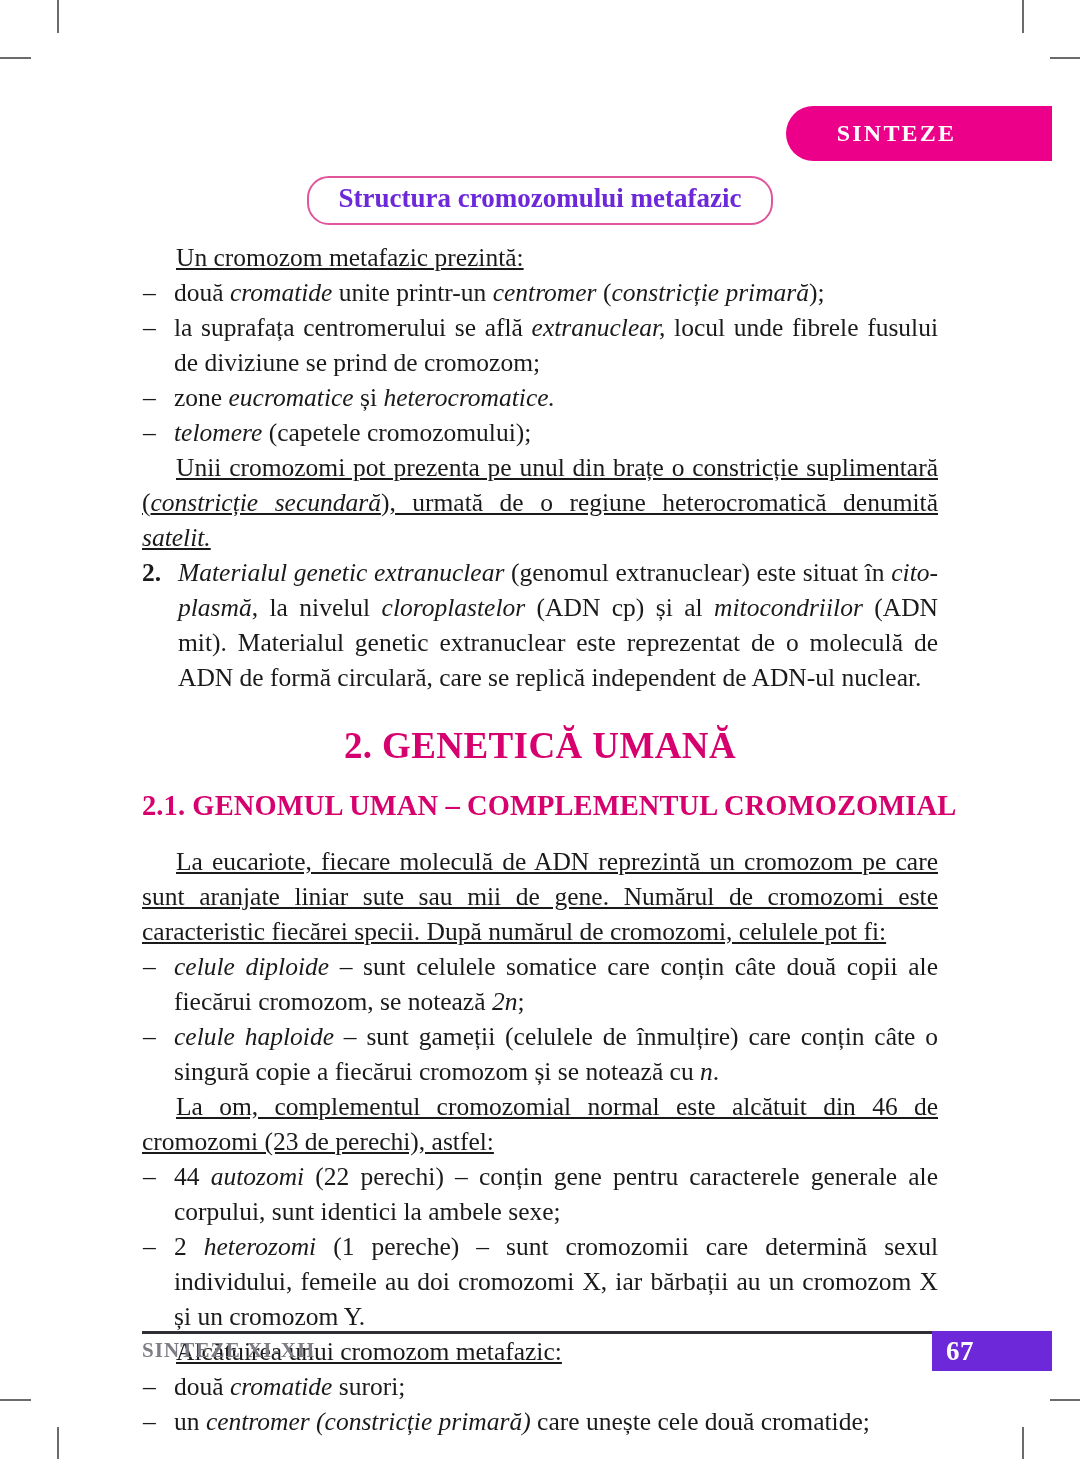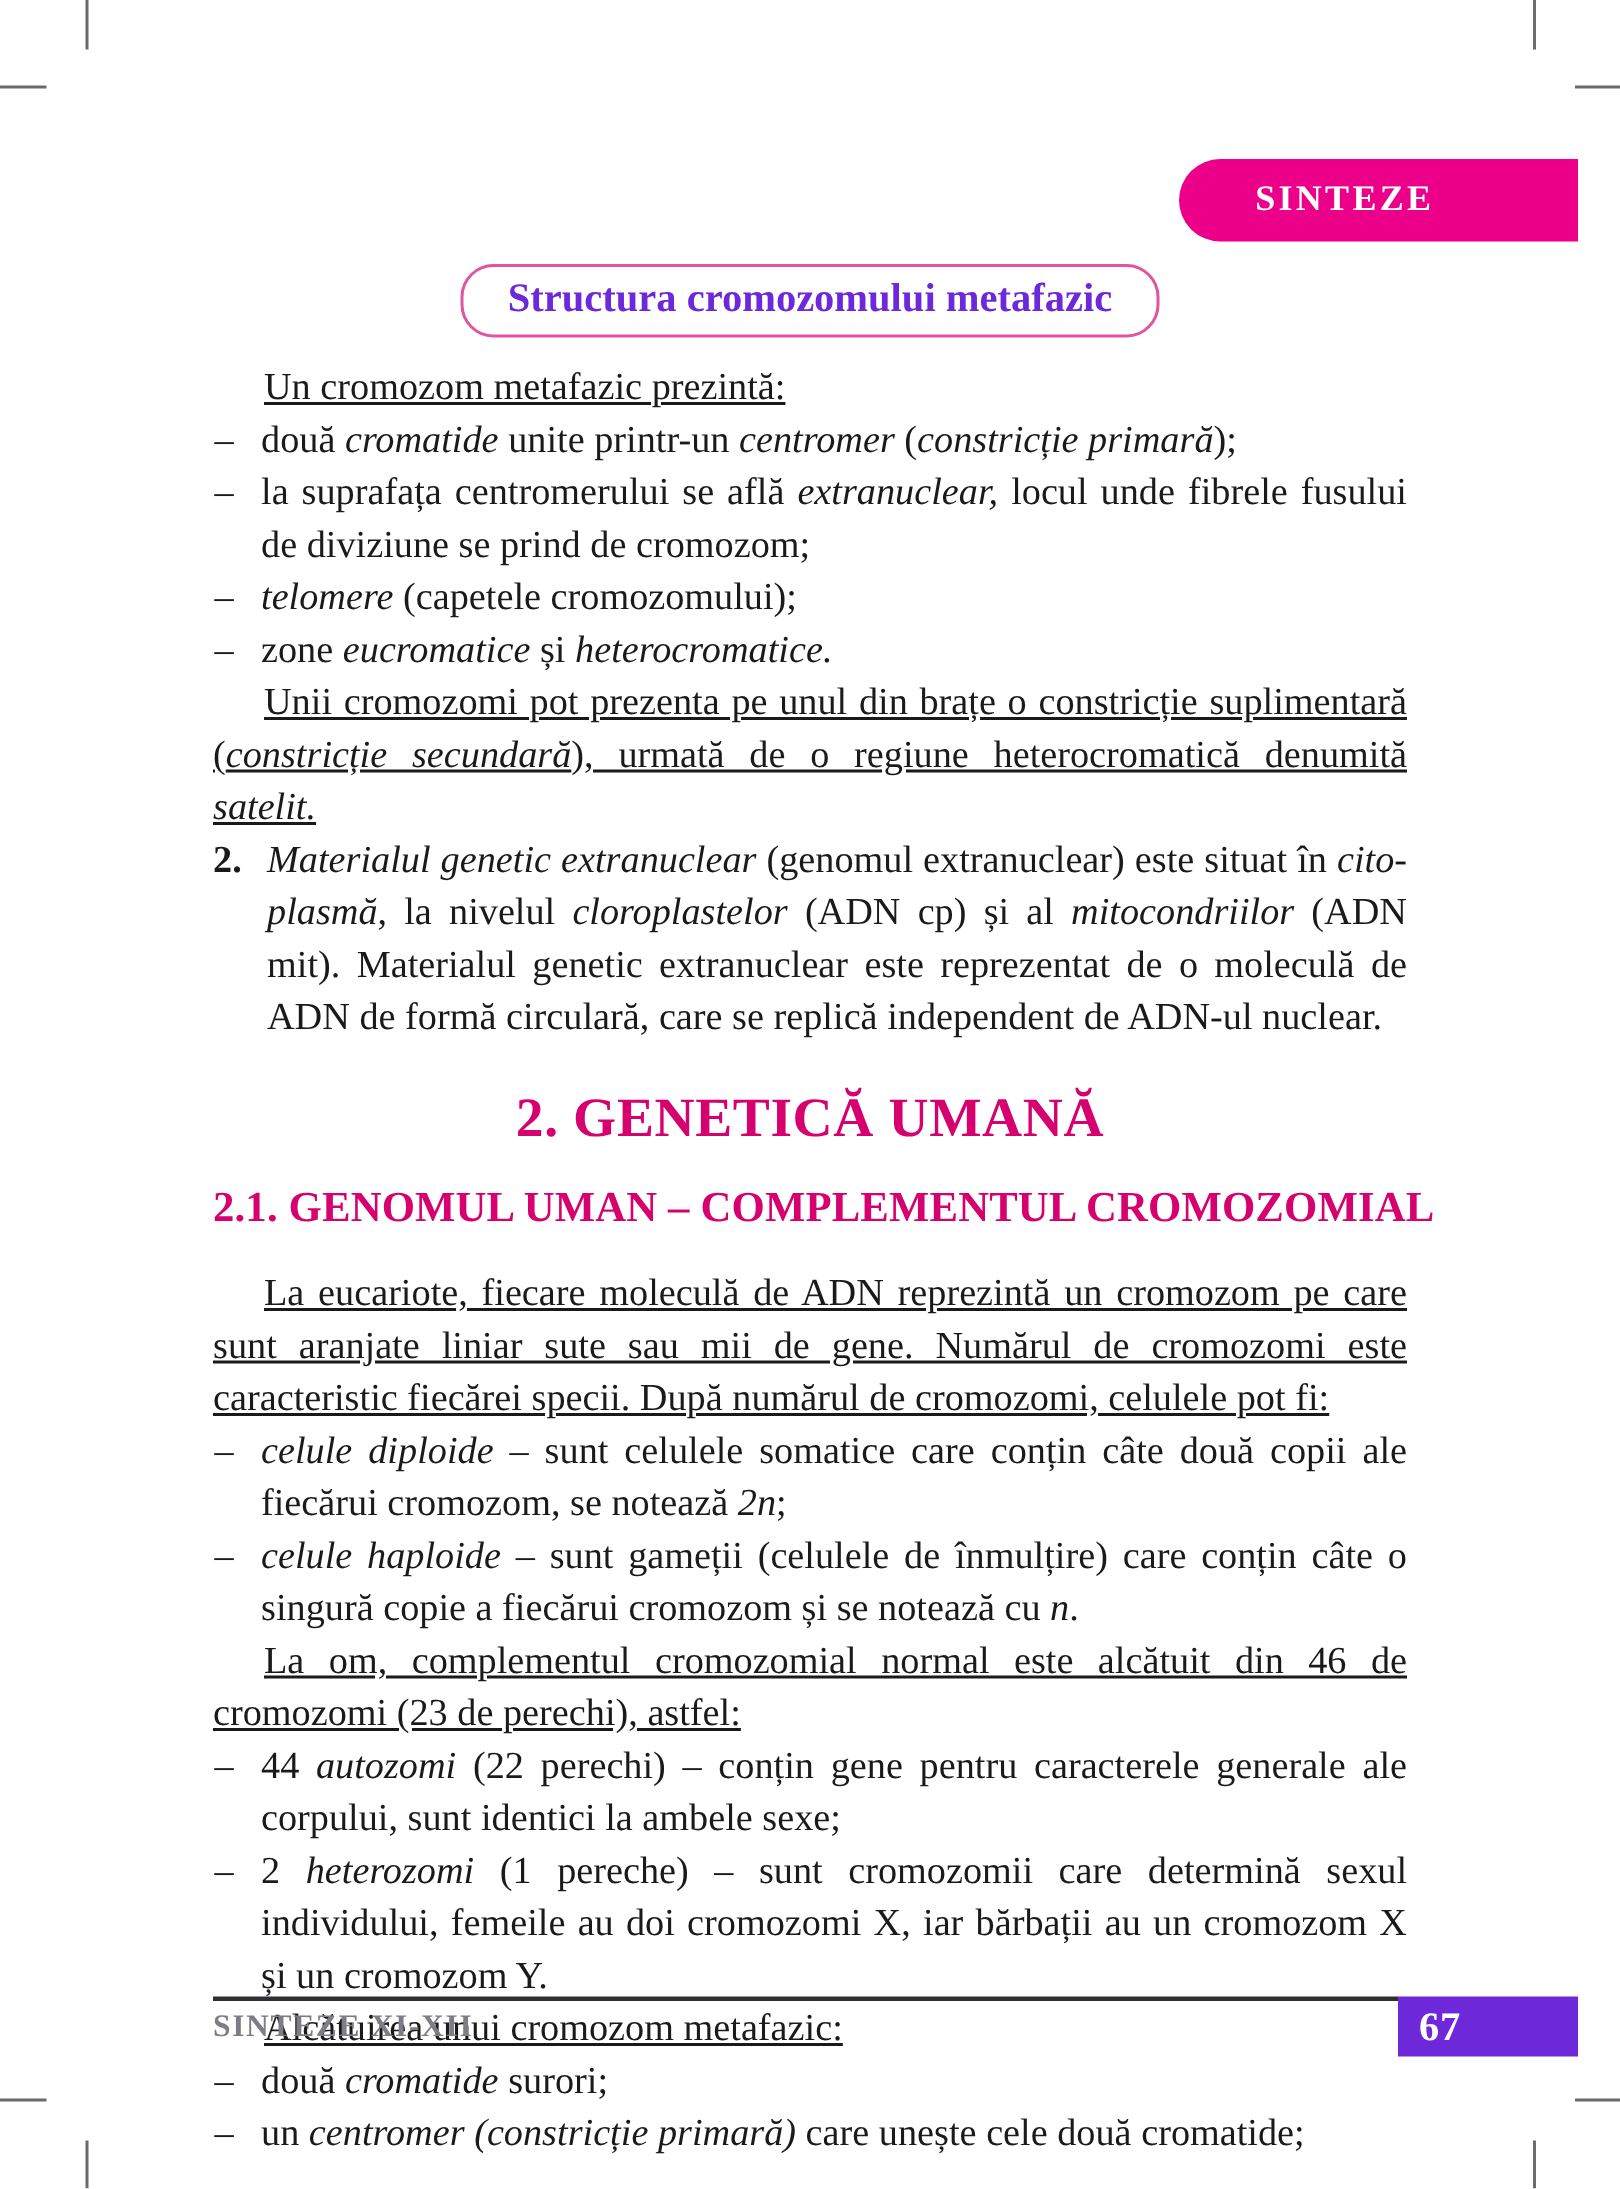--- a/index.html
+++ b/index.html
@@ -225,22 +225,22 @@
     <div class="title-box">Structura cromozomului metafazic</div>
   </div>
 
   <div class="column">
 
     <p class="para">Un cromozom metafazic prezintă:</p>
 
     <ul class="dash-list">
       <li>două <i>cromatide</i> unite printr-un <i>centromer</i> (<i>constricție primară</i>);</li>
       <li>la suprafața centromerului se află <i>extranuclear,</i> locul unde fibrele fusului de diviziune se prind de cromozom;</li>
+      <li>zone <i>eucromatice</i> și <i>heterocromatice.</i></li>
       <li><i>telomere</i> (capetele cromozomului);</li>
-      <li>zone <i>eucromatice</i> și <i>heterocromatice.</i></li>
     </ul>
 
     <p class="para">Unii cromozomi pot prezenta pe unul din brațe o constricție suplimentară (<i>constricție secundară</i>), urmată de o regiune heterocromatică denumită <i>satelit.</i></p>
 
     <div class="num-item">
       <span class="num">2.</span>
       <span><span class="bi">Materialul genetic extranuclear</span> (genomul extranuclear) este situat în <i>cito-plasmă</i>, la nivelul <i>cloroplastelor</i> (ADN cp) și al <i>mitocondriilor</i> (ADN mit). Materialul genetic extranuclear este reprezentat de o moleculă de ADN de formă circulară, care se replică independent de ADN-ul nuclear.</span>
     </div>
 
     <div class="sp-30"></div>

